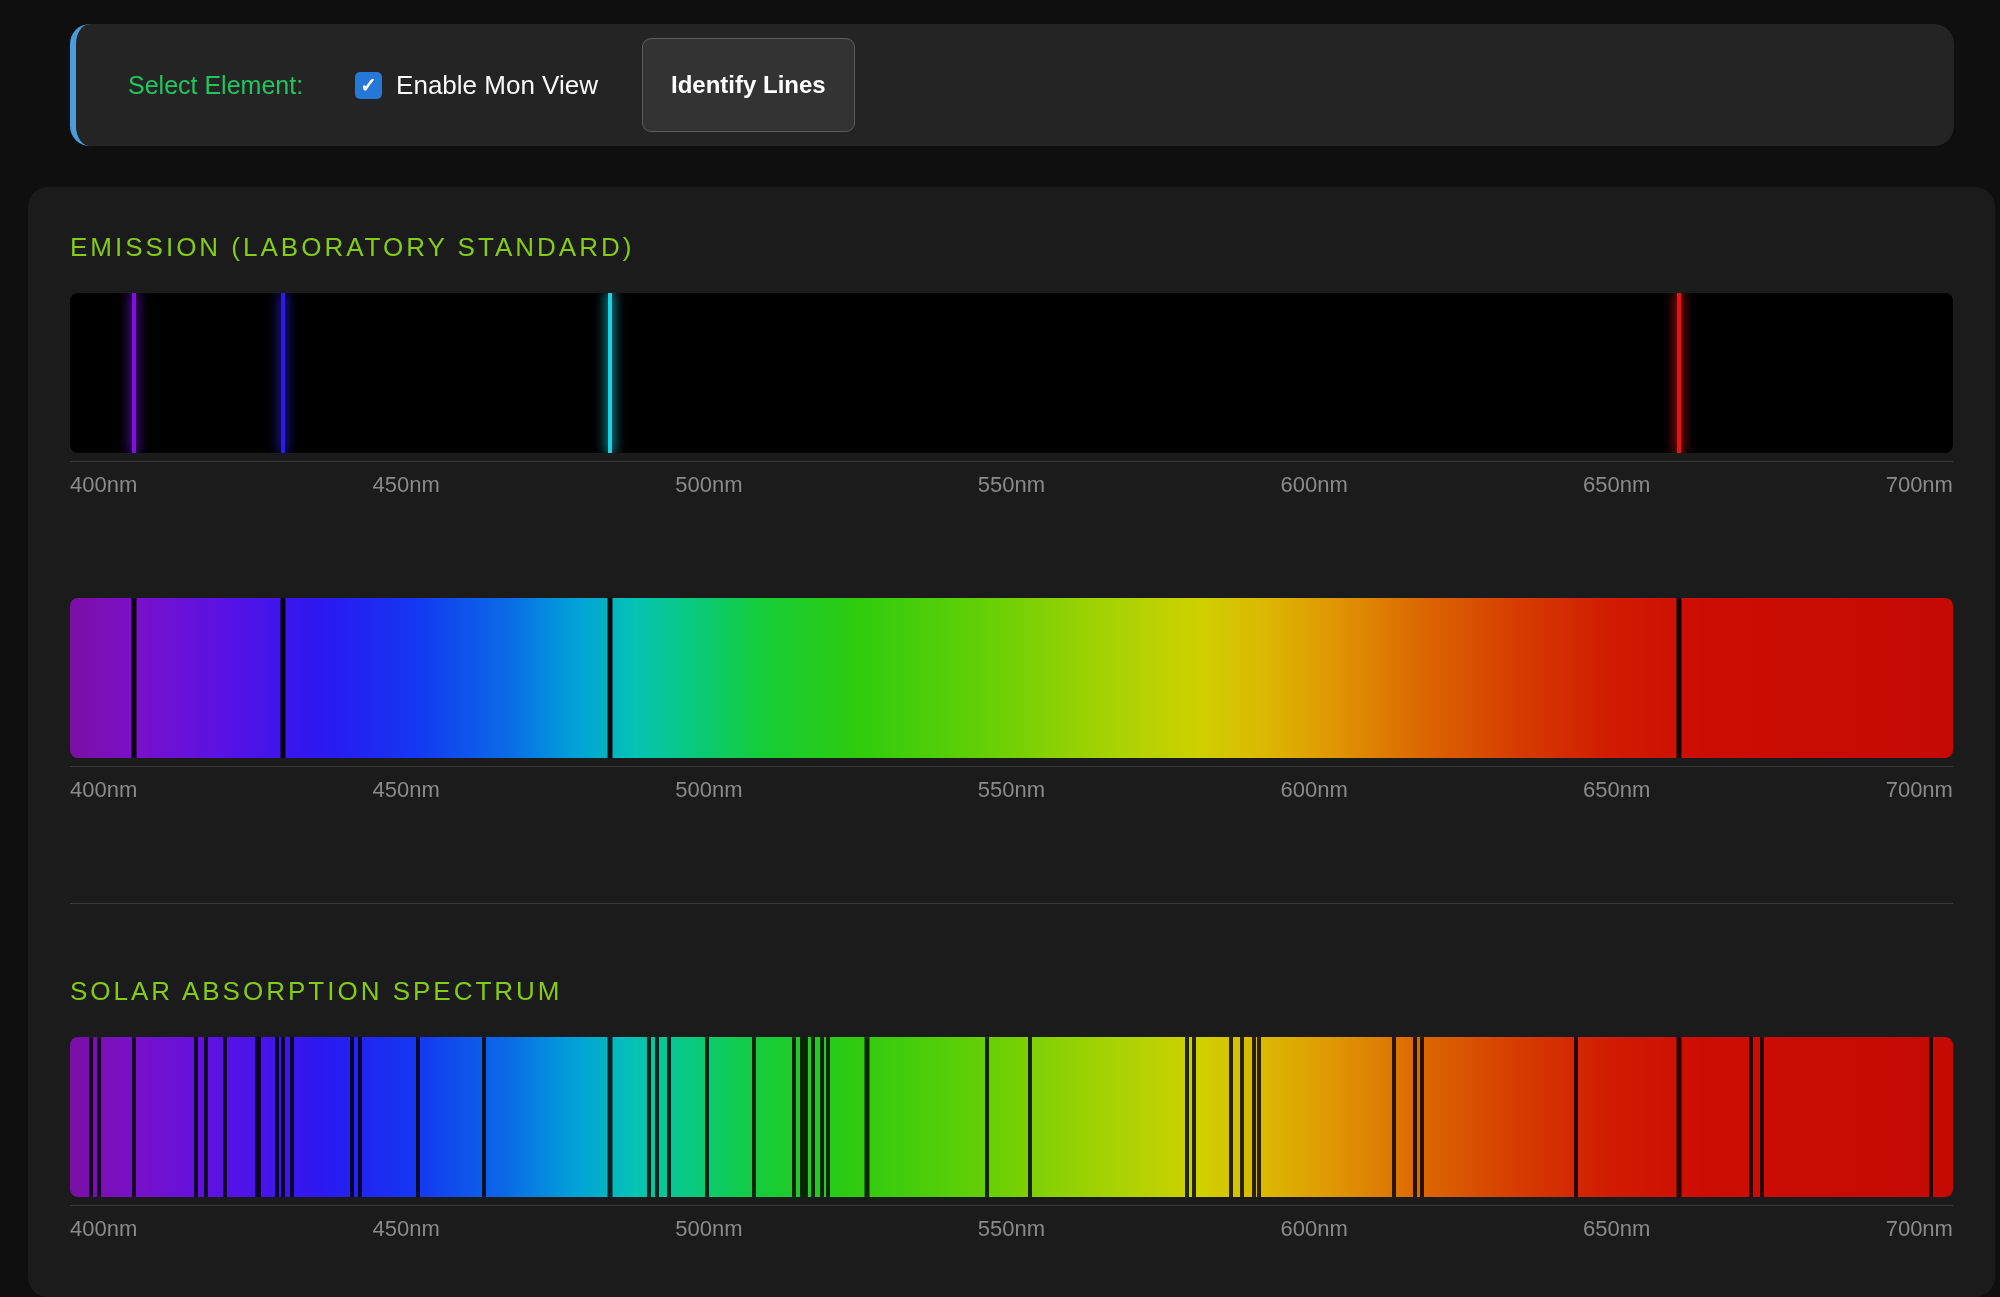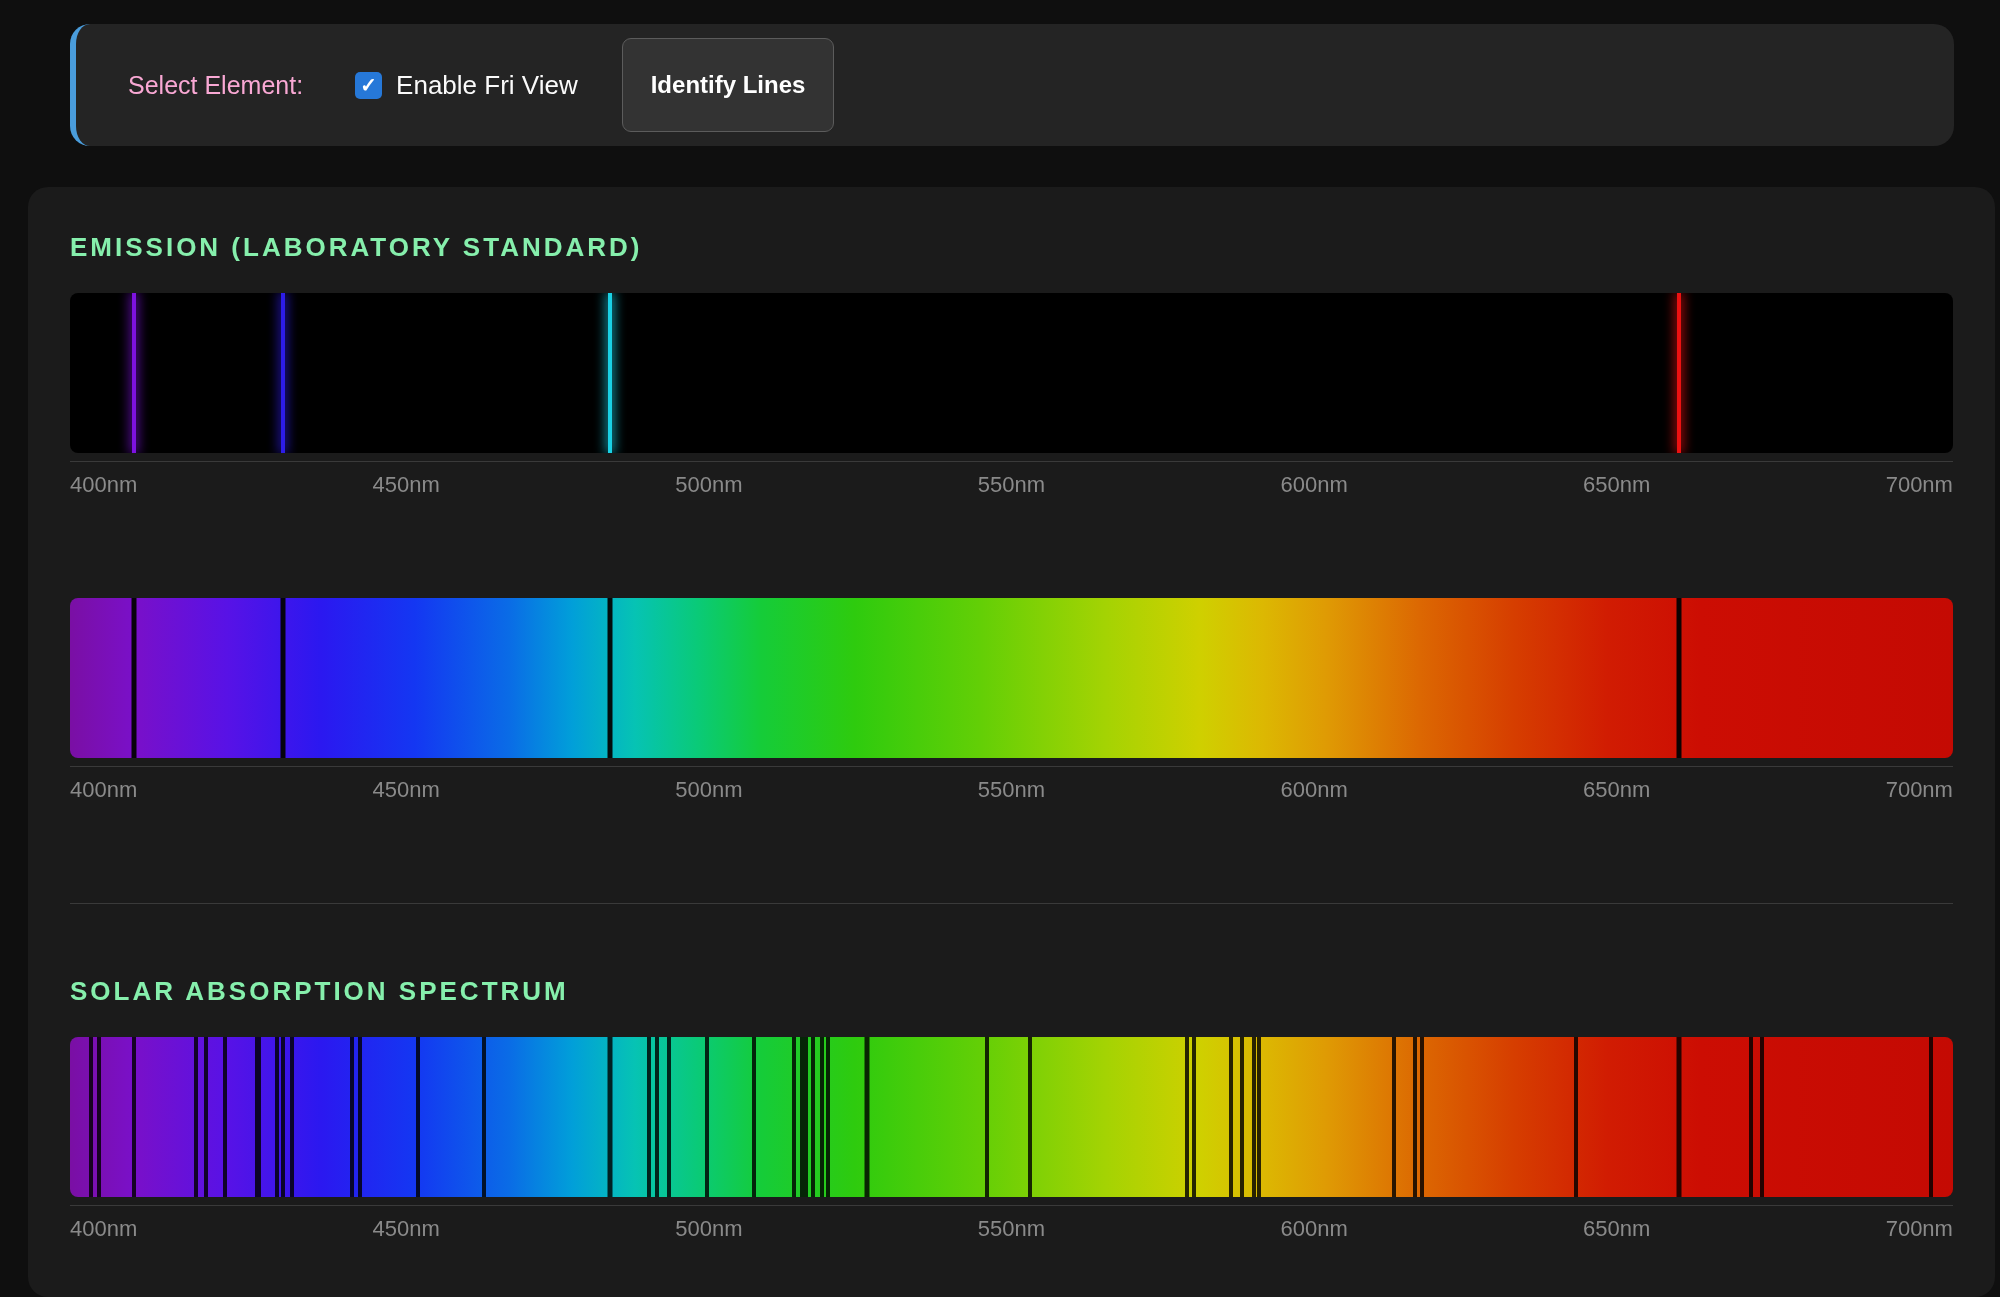--- a/index.html
+++ b/index.html
@@ -14,21 +14,21 @@
   
   .toolbar {
     position:absolute; left:70px; top:24px;
     width:1884px; height:122px;
     background:#242424;
     border-radius:20px;
     border-left:6px solid #4a9ddc;
     display:flex; align-items:center;
     padding-left:52px;
   }
-  .toolbar-label { font-size:25px; color:#f9a8d4; }
+  .toolbar-label { font-size:25px; color:#22c55e; }
   .dropdown {
     margin-left:14px;
     width:284px; height:58px;
     background:#2d2d2d;
     border:1px solid #525252;
     border-radius:8px;
     display:flex; align-items:center; justify-content:space-between;
     padding:0 18px 0 24px;
     font-size:24px; color:#fafafa;
     cursor:pointer;
@@ -57,23 +57,23 @@
 
   
   .card {
     position:absolute; left:28px; top:187px;
     width:1967px; height:1110px;
     background:#1b1b1b;
     border-radius:20px;
     padding:45px 42px 0 42px;
   }
   .section-title {
-    color:#86efac;
+    color:#84cc16;
     font-size:26px;
-    font-weight:bold;
+    font-weight:normal;
     letter-spacing:3px;
     margin-bottom:30px;
   }
   .section { margin-bottom:100px; }
   .strip {
     position:relative;
     height:160px;
     border-radius:8px;
     overflow:hidden;
   }
@@ -102,21 +102,21 @@
 <body>
 
 <div class="toolbar">
   <span class="toolbar-label">Select Element:</span>
 
 
   <div class="checkbox-wrap">
     <div class="checkbox">
       <span>✓</span>
     </div>
-    <span class="checkbox-label">Enable Fri View</span>
+    <span class="checkbox-label">Enable Mon View</span>
   </div>
 
   <button class="identify-btn">Identify Lines</button>
 </div>
 
 <div class="card">
 
   <div class="section">
     <div class="section-title">EMISSION (LABORATORY STANDARD)</div>
     <div class="strip emission">

